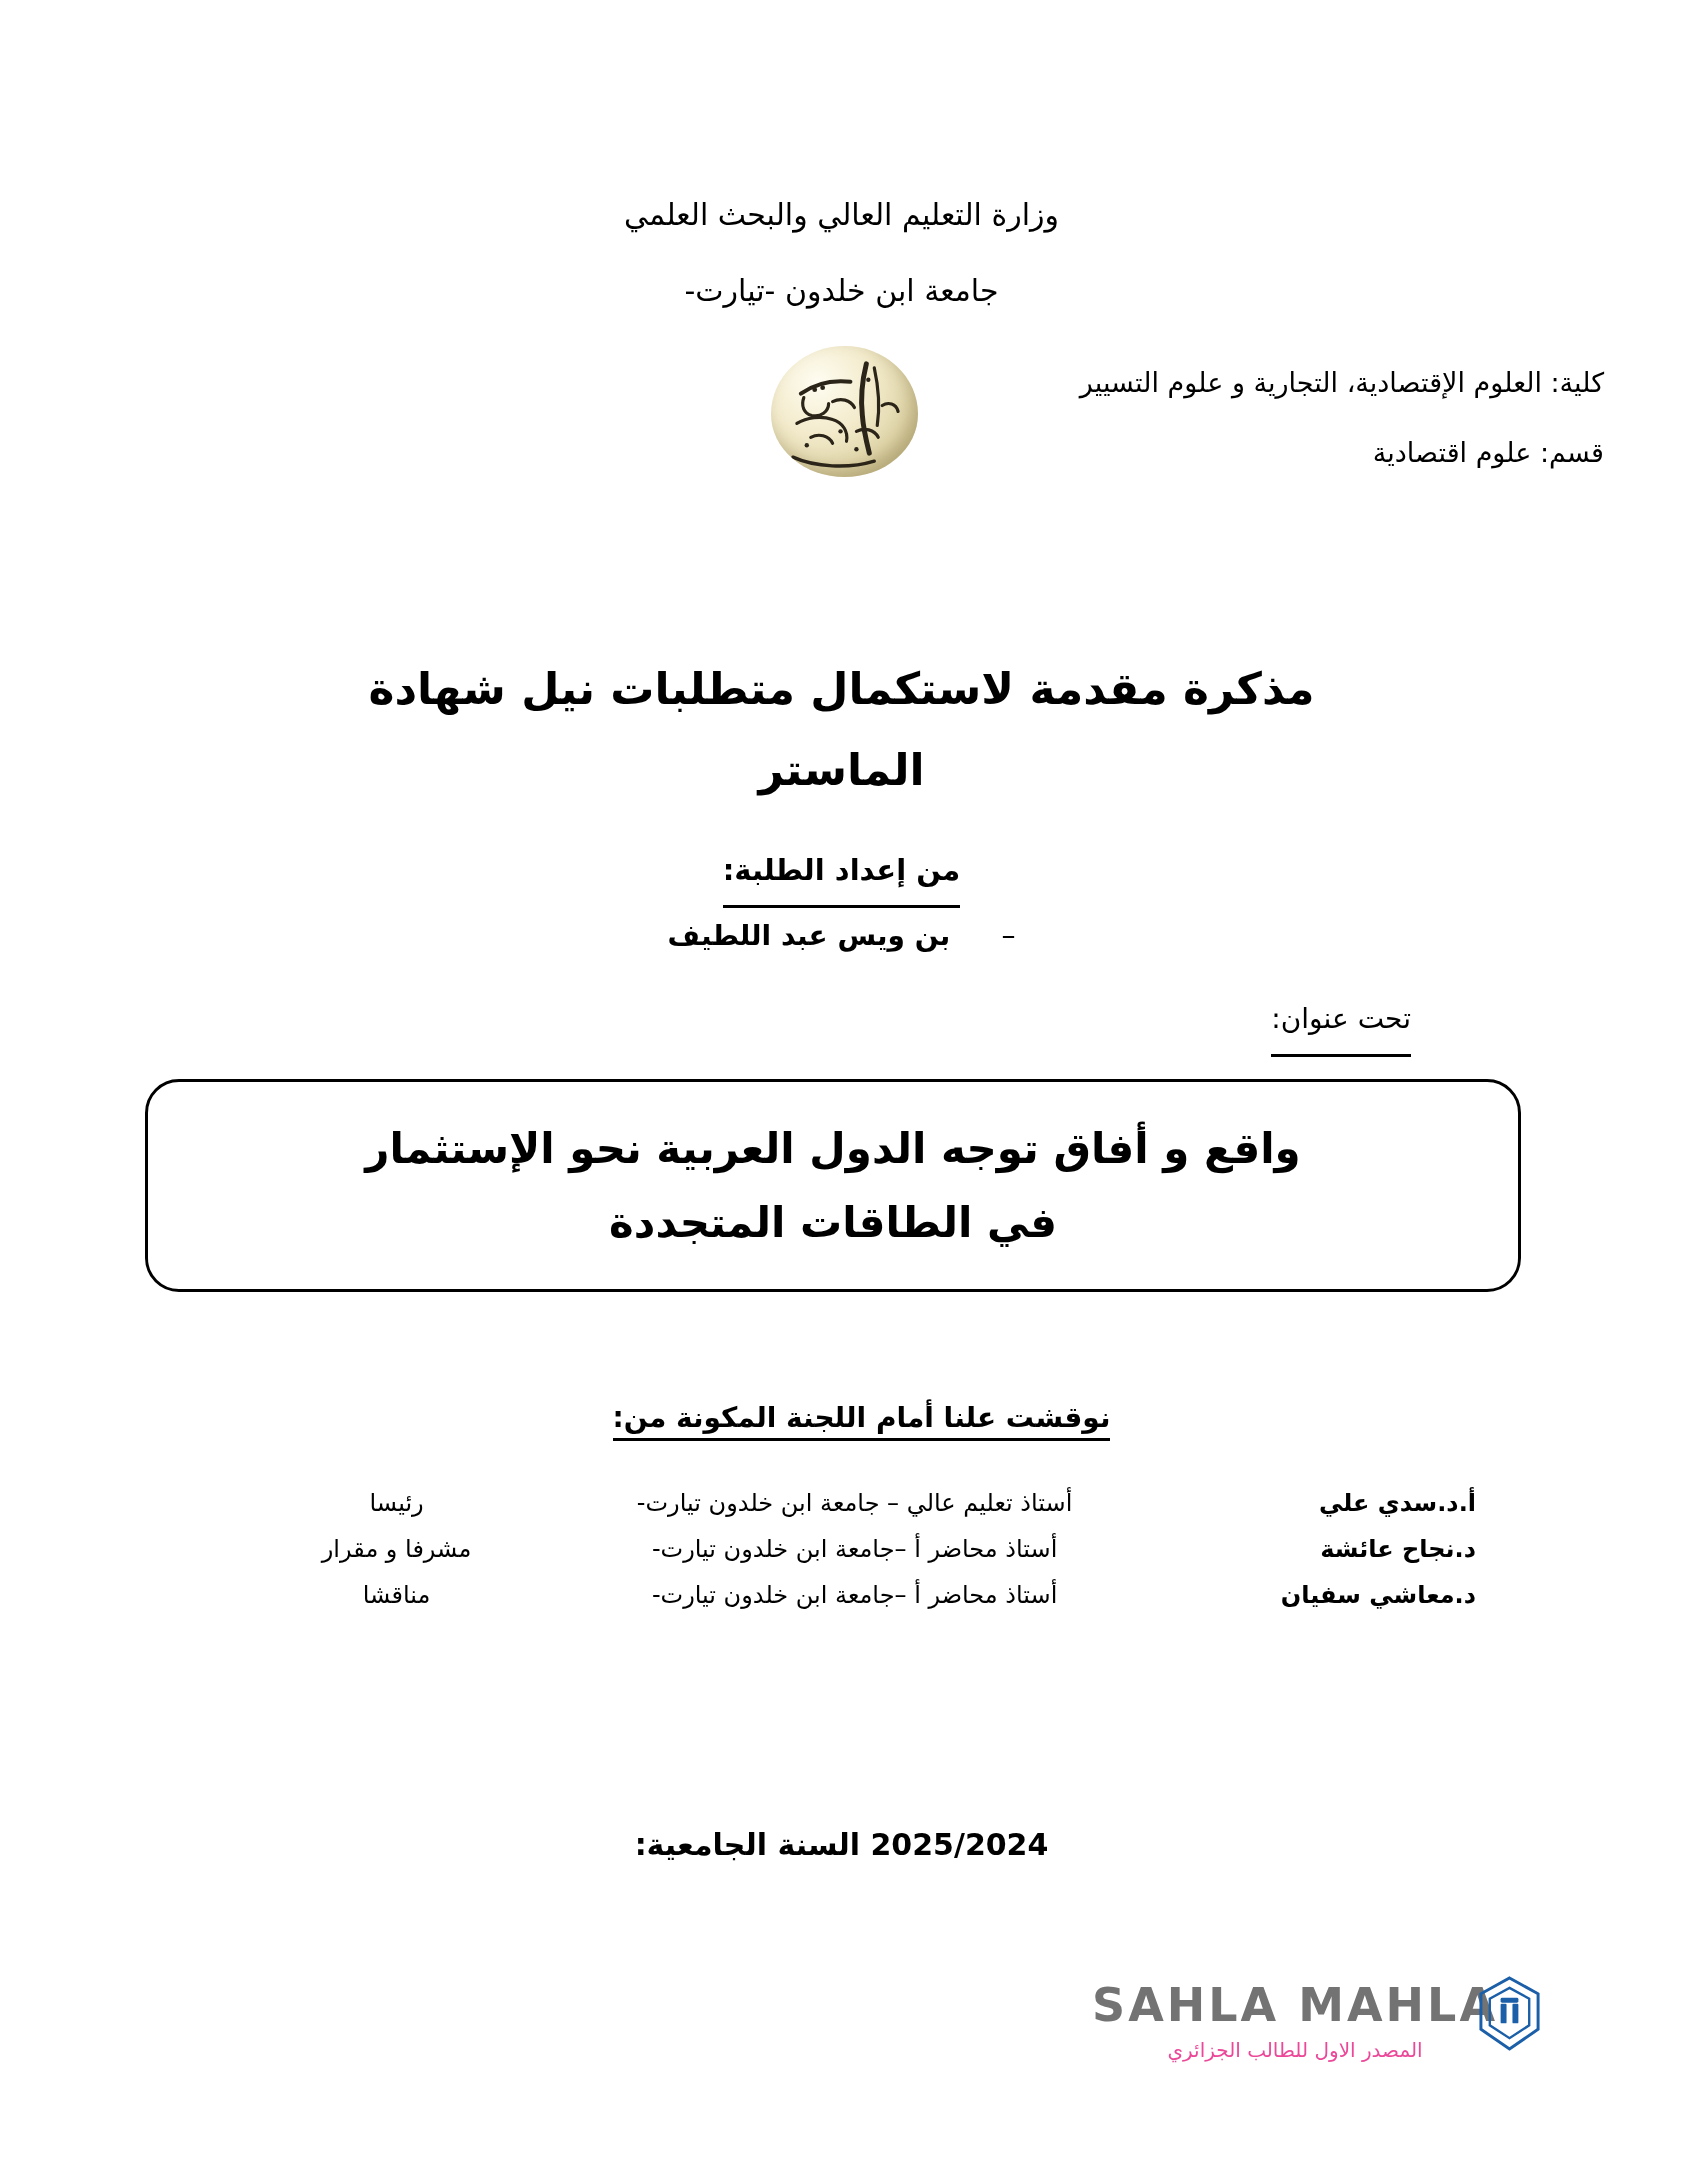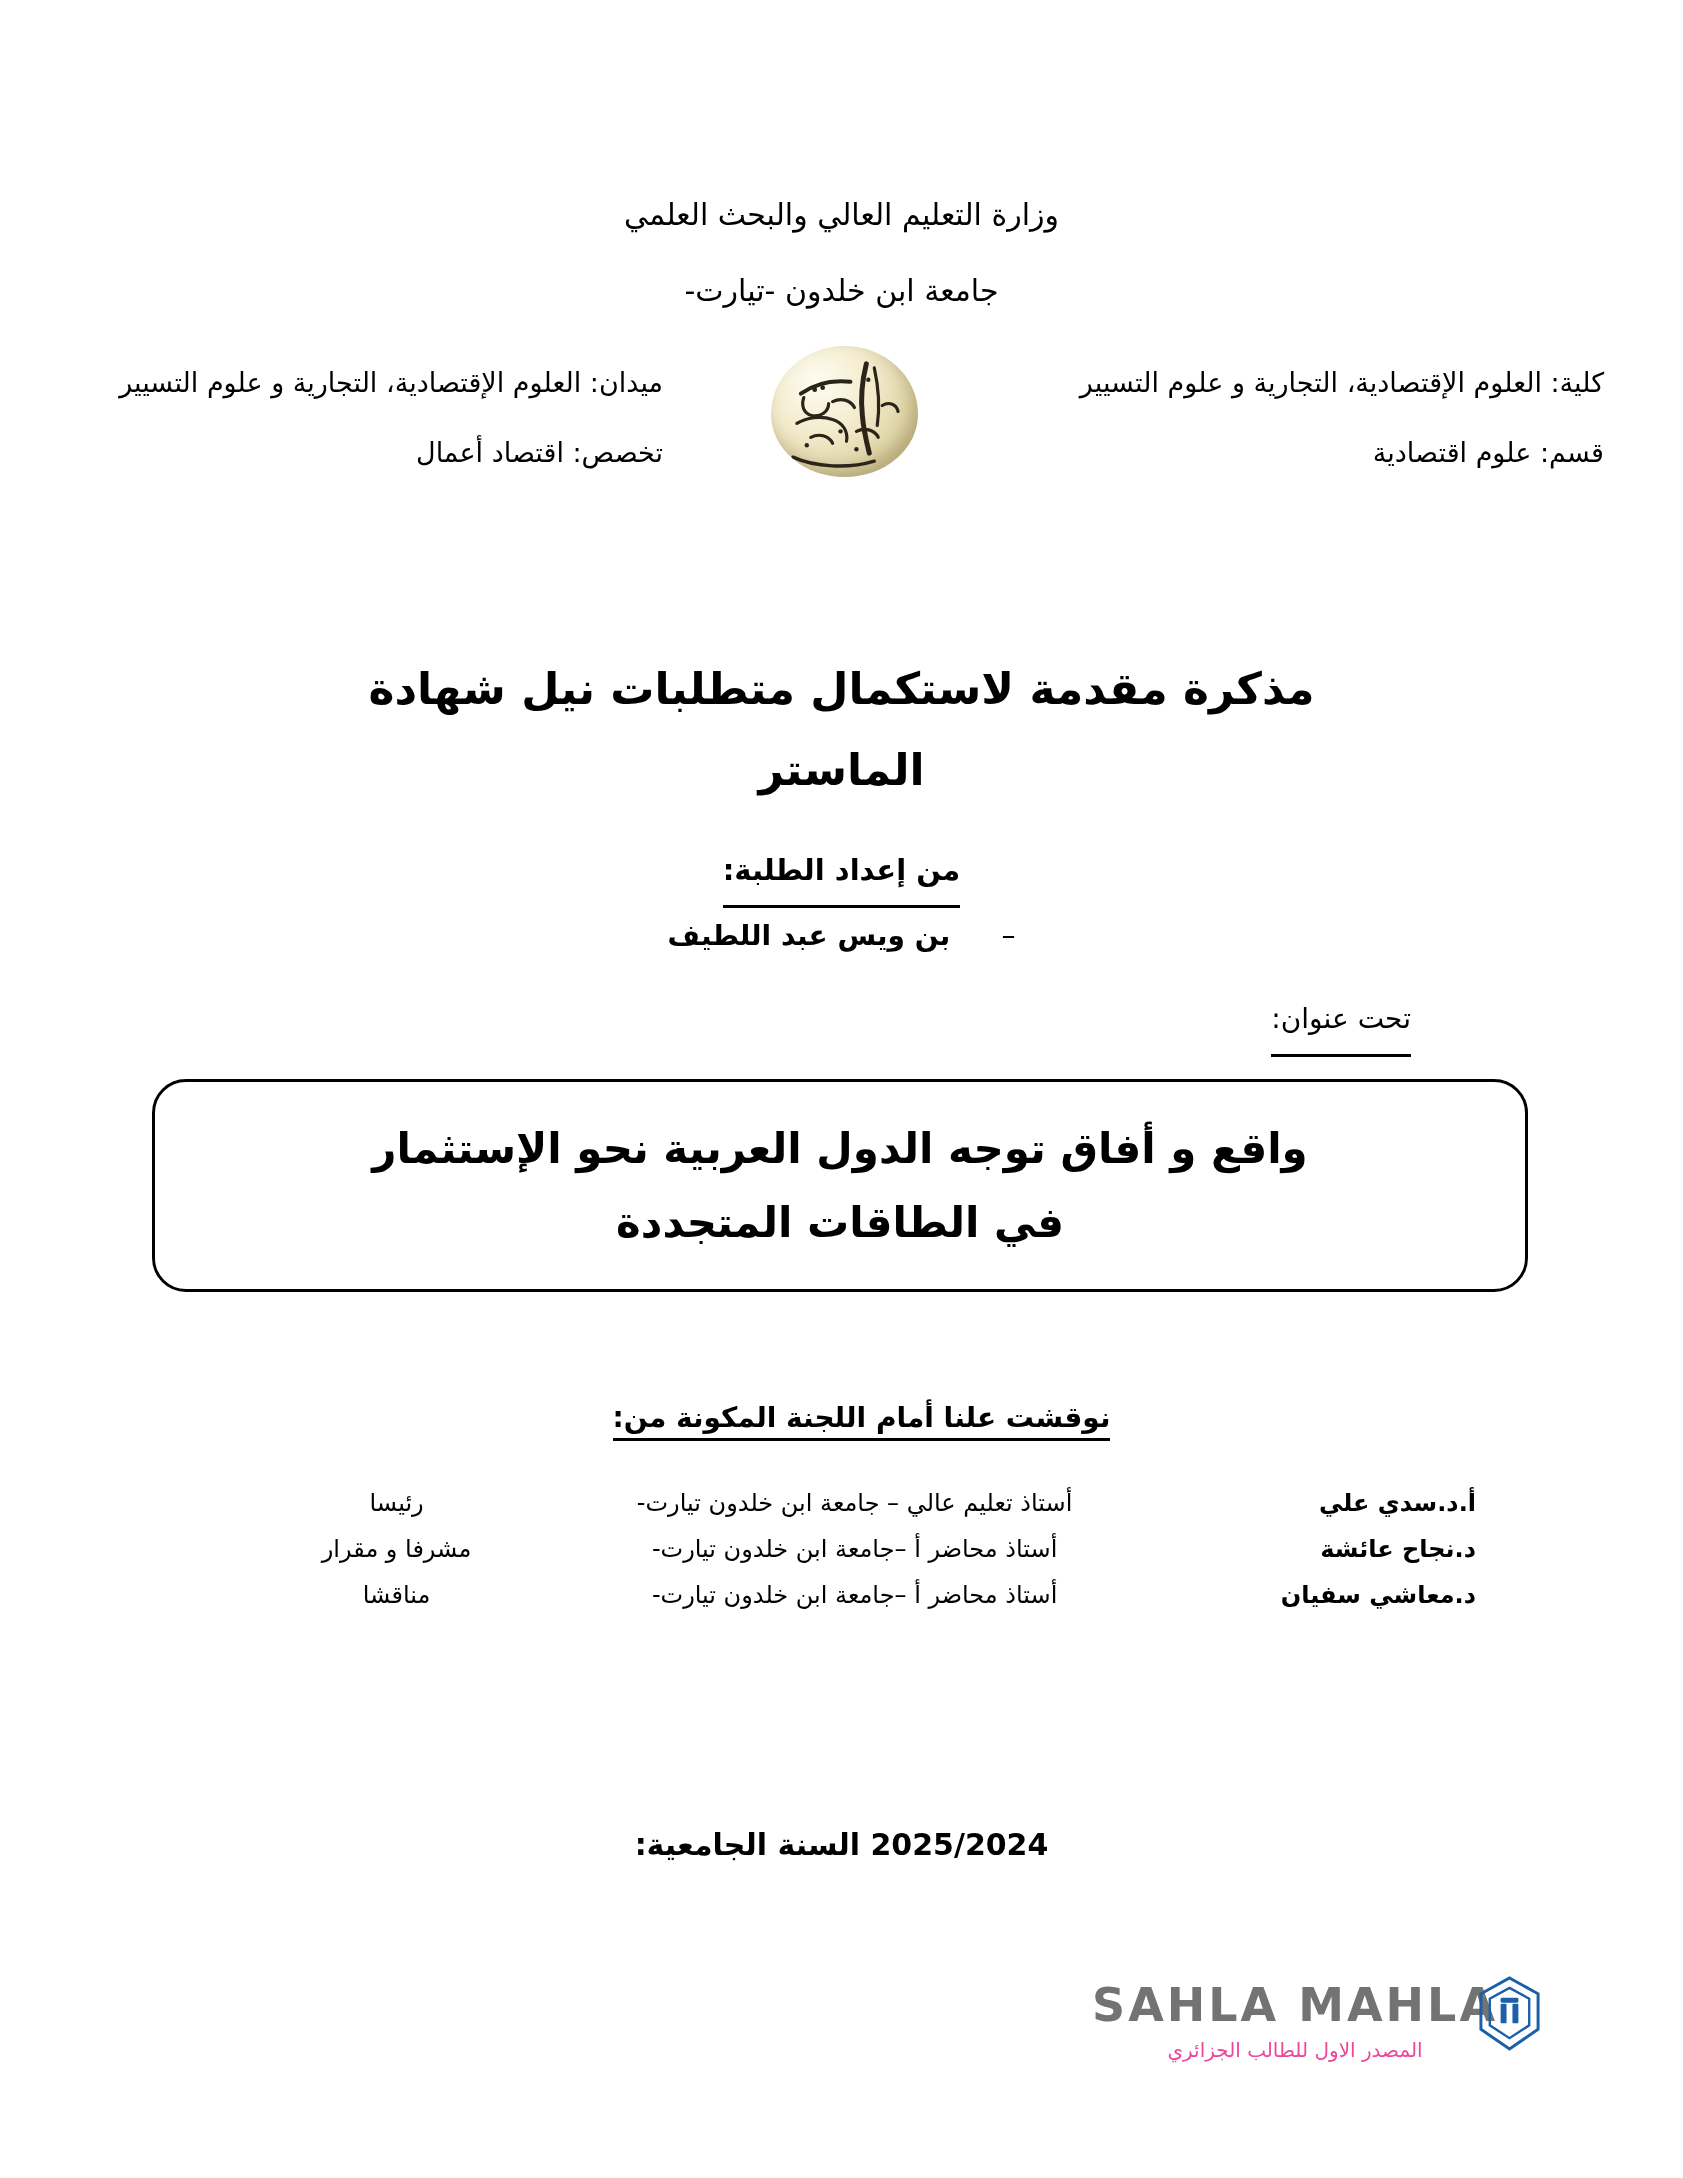--- a/index.html
+++ b/index.html
@@ -146,21 +146,21 @@
     right: 272px;
     direction: rtl;
     font-size: 28px;
   }
   .under-title span { border-bottom: 3px solid #000; padding-bottom: 19px; }
 
   
   .title-box {
     position: absolute;
     top: 1079px;
-    left: 152px;
+    left: 145px;
     width: 1376px;
     height: 213px;
     border: 3px solid #000;
     border-radius: 34px;
     box-sizing: border-box;
     display: flex;
     flex-direction: column;
     align-items: center;
     justify-content: center;
     direction: rtl;
@@ -302,24 +302,20 @@
             <circle cx="70" cy="86" r="2.2"></circle>
             <circle cx="98" cy="34" r="2.2"></circle>
             <circle cx="36" cy="100" r="2.2"></circle>
             <circle cx="86" cy="104" r="2.2"></circle>
           </g>
           <path d="M22 112 C44 122 78 124 104 116" fill="none" stroke="#2b2419" stroke-width="3.4" stroke-linecap="round"></path>
         </svg>
       </div>
     </div>
 
-    <div class="info-col-left">
-      <div>ميدان: العلوم الإقتصادية، التجارية و علوم التسيير</div>
-      <div>تخصص: اقتصاد أعمال</div>
-    </div>
 
   </div>
 
   <div class="degree-heading">
     <div>مذكرة مقدمة لاستكمال متطلبات نيل شهادة</div>
     <div>الماستر</div>
   </div>
 
   <div class="students-label">
     <span>من إعداد الطلبة:</span>

